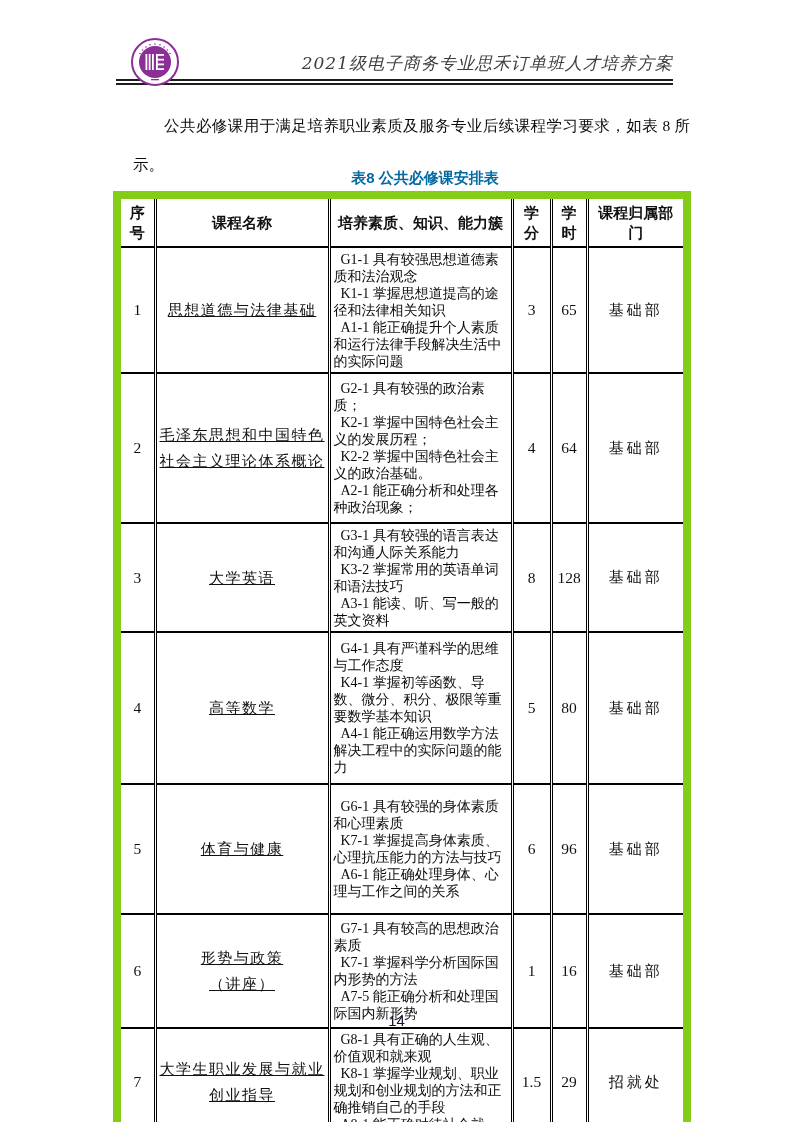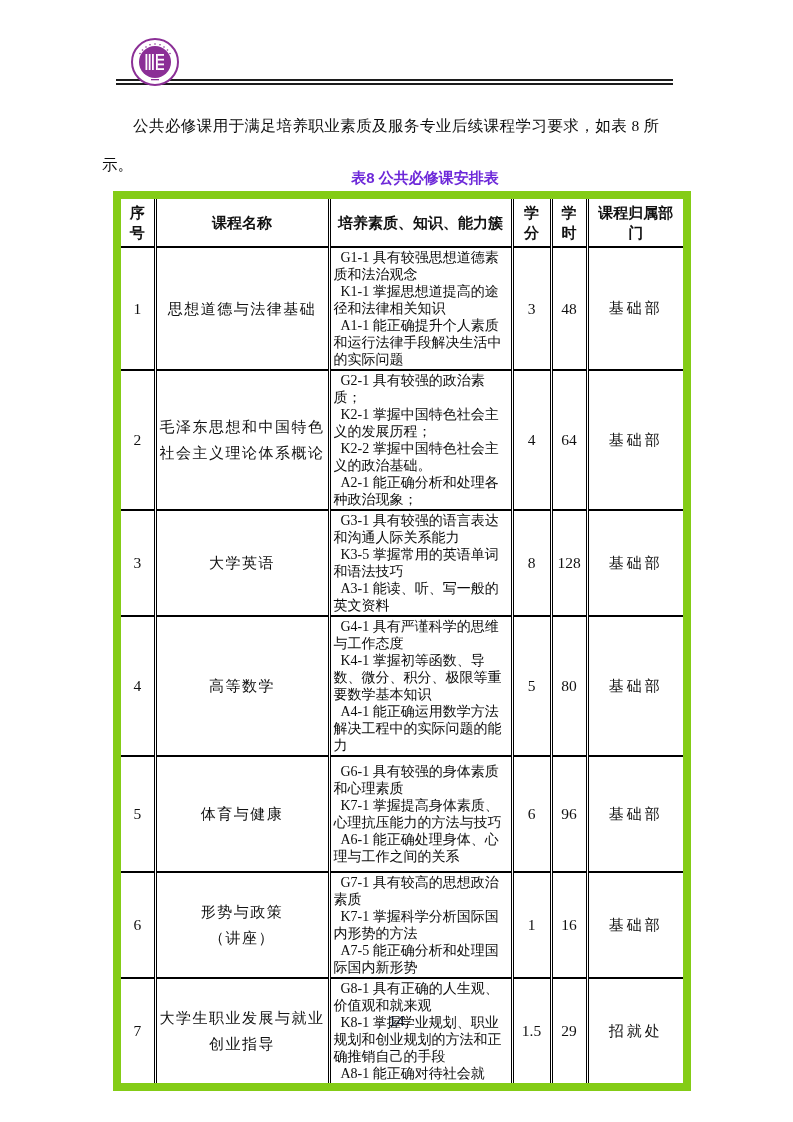--- a/index.html
+++ b/index.html
@@ -27,33 +27,33 @@
   }
   .header-rule {
     position:absolute; left:116px; top:79px;
     width:557px; height:2px;
     border-top:2.5px solid #1c1c1c;
     border-bottom:2.5px solid #1c1c1c;
   }
 
   
   .intro {
-    position:absolute; left:102px; top:106px;
+    position:absolute; left:133px; top:106px;
     width:557px;
     font-size:15.5px; line-height:39px;
     text-indent:2em; text-align:justify;
     margin:0; color:#0c0c0c;
   }
 
   
   .caption {
     position:absolute; left:140px; top:169px;
     width:570px; text-align:center;
     font-family:"Liberation Sans","DejaVu Sans",sans-serif;
-    font-weight:bold; font-size:15px; color:#6d28d9;
+    font-weight:bold; font-size:15px; color:#0369a1;
   }
   table.course {
     position:absolute; left:113px; top:191px;
     width:570px;
     border-collapse:collapse; table-layout:fixed;
     border:8px solid #84cc16;
   }
   table.course th, table.course td {
     border:2px solid #000;
     vertical-align:middle;
@@ -66,21 +66,21 @@
   table.course th {
     font-family:"Liberation Sans","DejaVu Sans",sans-serif;
     font-weight:bold; font-size:15px; line-height:20px;
     height:47px; text-align:center; padding:0 4px;
   }
   td.c-no, td.c-credit, td.c-hour {
     text-align:center; font-size:15.5px;
   }
   td.c-name {
     text-align:center; font-size:15px; line-height:26px;
-    letter-spacing:1.5px; white-space:pre-line; padding:0 2px;
+    letter-spacing:1.5px; white-space:pre-line; padding:8px 2px;text-decoration:underline;
   }
   td.c-dept {
     text-align:center; font-size:15px; letter-spacing:3px;
   }
   td.c-ab { padding:1px 2px 1px 3px; }
   .ab {
     margin:0; font-size:14px; line-height:17px;
     text-indent:7px; text-align:left; color:#0c0c0c;
   }
   tbody tr:nth-child(1) td { height:108px; }
@@ -123,20 +123,21 @@
       <rect x="31" y="34" width="3.6" height="32"></rect>
       <rect x="37.5" y="34" width="3.6" height="32"></rect>
       <rect x="44" y="34" width="3.6" height="32"></rect>
       <rect x="52" y="34" width="3.6" height="32"></rect>
       <rect x="55" y="34" width="13" height="3.6"></rect>
       <rect x="55" y="43.5" width="13" height="3.6"></rect>
       <rect x="55" y="53" width="13" height="3.6"></rect>
       <rect x="55" y="62.4" width="13" height="3.6"></rect>
     </g>
   </svg>
+  <div class="doc-title">2021级电子商务专业思禾订单班人才培养方案</div>
   <div class="header-rule"></div>
 
   <p class="intro">公共必修课用于满足培养职业素质及服务专业后续课程学习要求，如表 8 所示。</p>
 
   <div class="caption">表8  公共必修课安排表</div>
 
   <table class="course">
     <colgroup>
       <col style="width:38px">
         <col style="width:174px">
@@ -158,21 +159,21 @@
     <tbody>
       <tr>
         <td class="c-no">1</td>
         <td class="c-name">思想道德与法律基础</td>
         <td class="c-ab">
           <p class="ab">G1-1 具有较强思想道德素质和法治观念</p>
           <p class="ab">K1-1 掌握思想道提高的途径和法律相关知识</p>
           <p class="ab">A1-1 能正确提升个人素质和运行法律手段解决生活中的实际问题</p>
         </td>
         <td class="c-credit">3</td>
-        <td class="c-hour">48</td>
+        <td class="c-hour">65</td>
         <td class="c-dept">基础部</td>
       </tr>
       <tr>
         <td class="c-no">2</td>
         <td class="c-name">毛泽东思想和中国特色
 社会主义理论体系概论</td>
         <td class="c-ab">
           <p class="ab">G2-1 具有较强的政治素质；</p>
           <p class="ab">K2-1 掌握中国特色社会主义的发展历程；</p>
           <p class="ab">K2-2 掌握中国特色社会主义的政治基础。</p>
@@ -180,21 +181,21 @@
         </td>
         <td class="c-credit">4</td>
         <td class="c-hour">64</td>
         <td class="c-dept">基础部</td>
       </tr>
       <tr>
         <td class="c-no">3</td>
         <td class="c-name">大学英语</td>
         <td class="c-ab">
           <p class="ab">G3-1 具有较强的语言表达和沟通人际关系能力</p>
-          <p class="ab">K3-5 掌握常用的英语单词和语法技巧</p>
+          <p class="ab">K3-2 掌握常用的英语单词和语法技巧</p>
           <p class="ab">A3-1 能读、听、写一般的英文资料</p>
         </td>
         <td class="c-credit">8</td>
         <td class="c-hour">128</td>
         <td class="c-dept">基础部</td>
       </tr>
       <tr>
         <td class="c-no">4</td>
         <td class="c-name">高等数学</td>
         <td class="c-ab">

